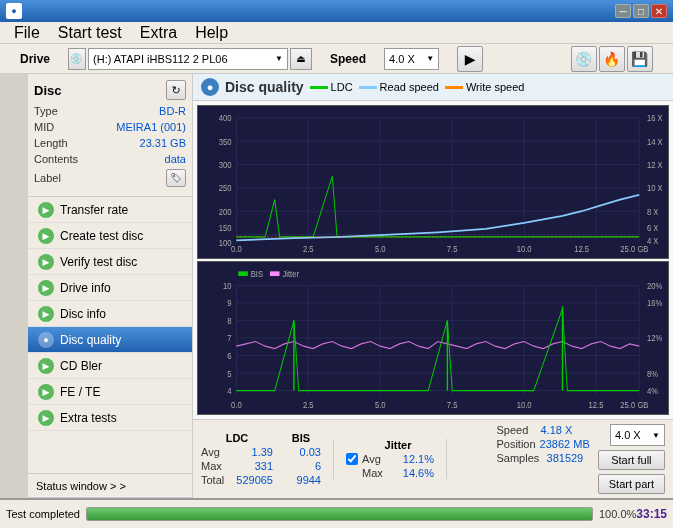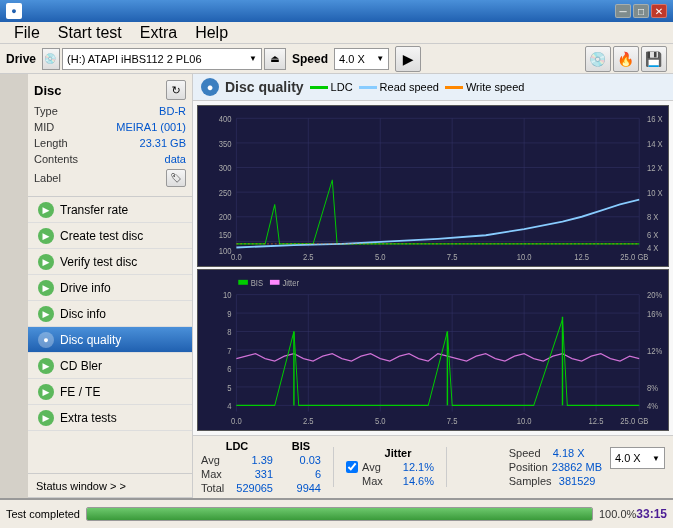--- a/index.html
+++ b/index.html
@@ -50,22 +50,22 @@
       border-radius: 2px;
       font-size: 16px;
     }
 
     
     .drive-bar {
       background: #f0ece4;
       height: 30px;
       display: flex;
       align-items: center;
-      padding: 0 6px;
-      gap: 6px;
+      padding: 0 20px;
+      gap: 18px;
       border-bottom: 1px solid #ccc;
     }
     .drive-label { font-size: 12px; font-weight: bold; }
     .drive-select {
       display: flex; align-items: center;
       border: 1px solid #999;
       background: white;
       height: 22px;
       padding: 0 4px;
       min-width: 200px;
@@ -603,20 +603,24 @@
             <span class="stats-label">Samples</span>
             <span class="stats-val">381529</span>
           </div>
         </div>
 
         <div style="display:flex;flex-direction:column;gap:4px;align-items:flex-end;">
           <div class="speed-select" style="width:55px;">
             <span>4.0 X</span>
             <span style="margin-left:auto;font-size:8px;">▼</span>
           </div>
+          <div class="start-btns">
+            <button class="start-btn">Start full</button>
+            <button class="start-btn">Start part</button>
+          </div>
         </div>
       </div>
     </div>
   </div>
 </div>
 
 <div class="bottom-bar">
   <span>Test completed</span>
   <div class="progress-bar-container">
     <div class="progress-bar-fill" id="progress-fill" style="width: 100%;"></div>

